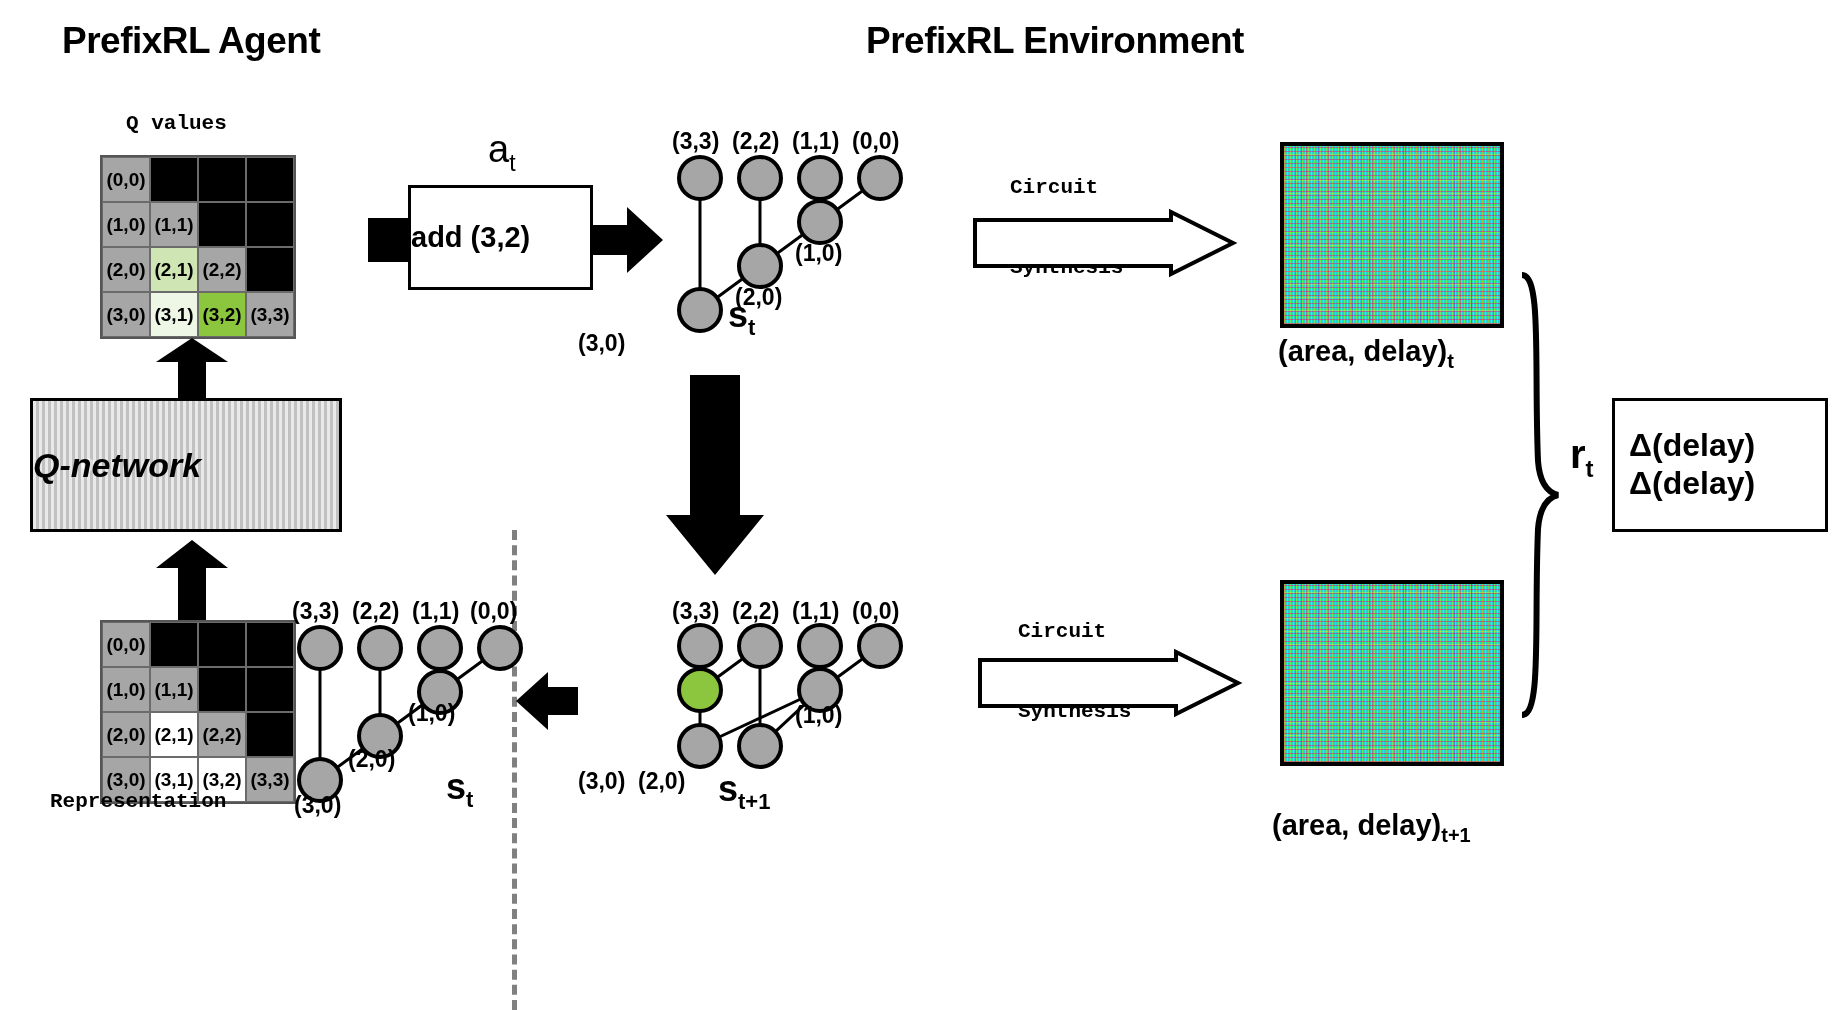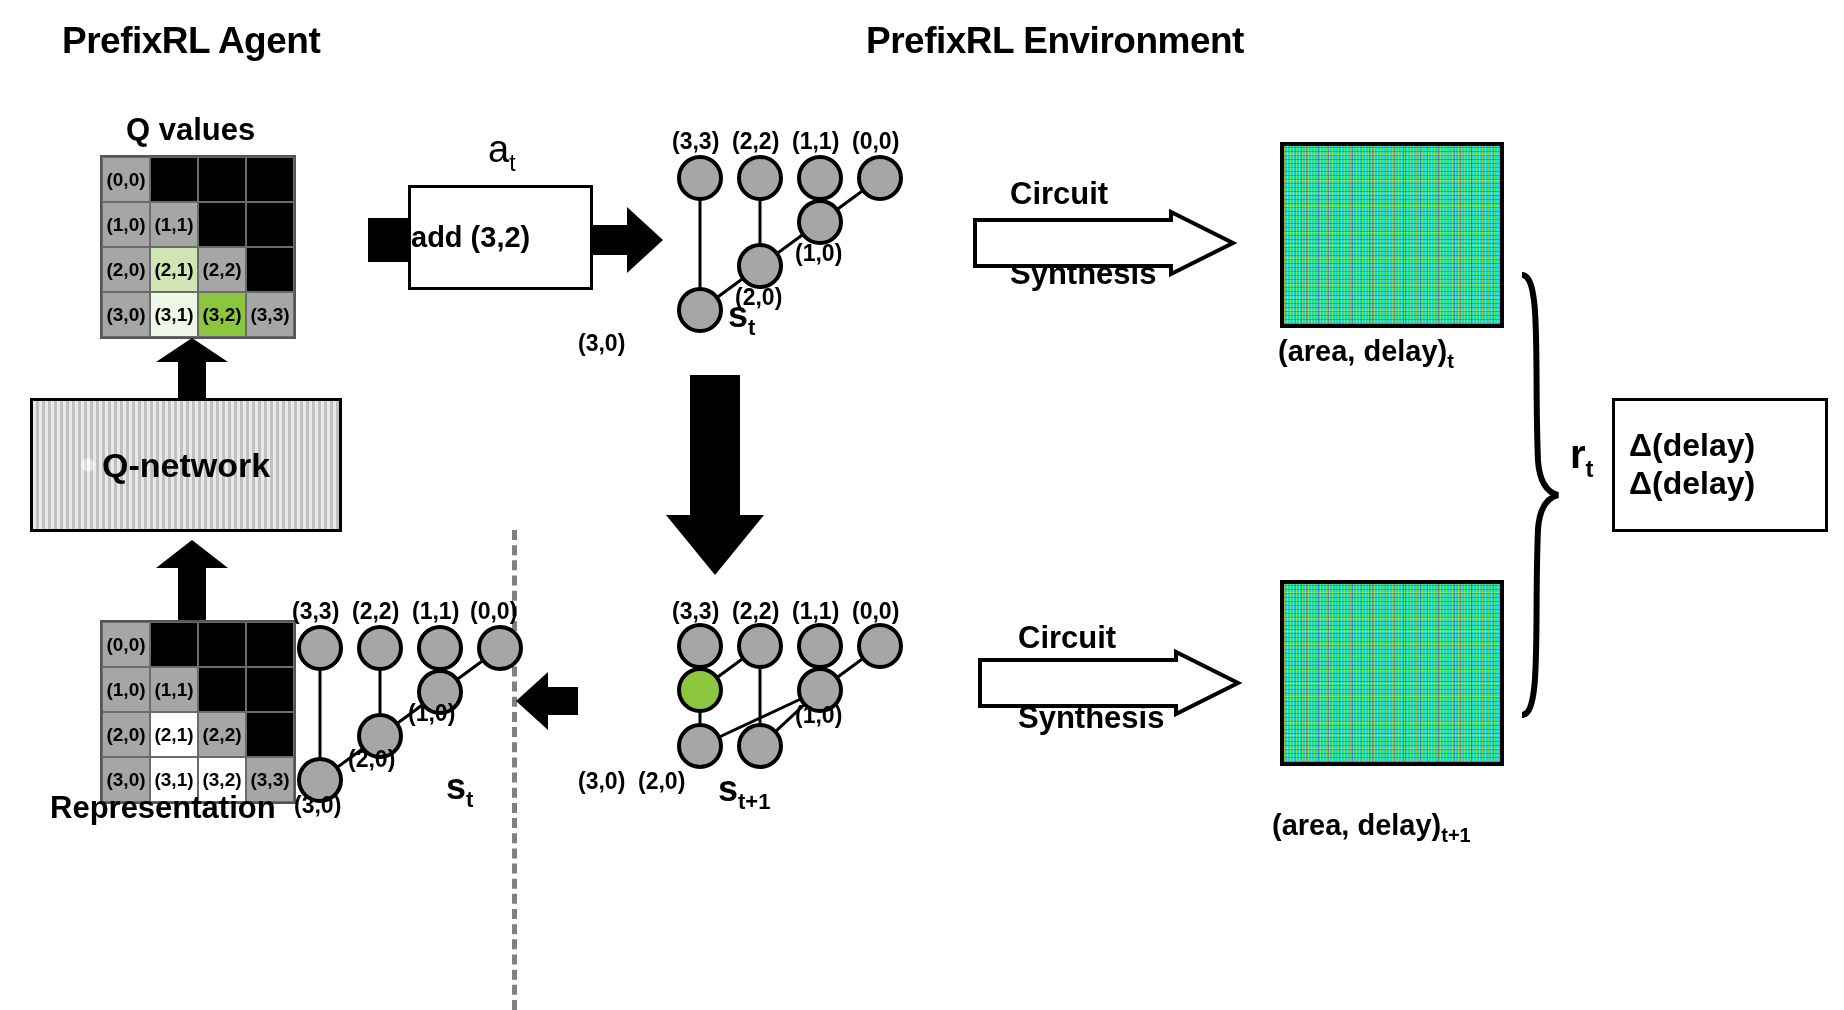--- a/index.html
+++ b/index.html
@@ -1,39 +1,39 @@
 <!DOCTYPE html>
 <html><head>
 <meta charset="utf-8">
 <style>
   html,body{margin:0;padding:0;background:#fff;}
   body{width:1844px;height:1010px;position:relative;overflow:hidden;
        font-family:"Liberation Sans",sans-serif;color:#000;}
   .abs{position:absolute;}
   .ttl{font-weight:bold;font-size:37px;letter-spacing:-0.5px;}
-  .sec{font-weight:bold;font-size:31px;}
+  .sec{font-weight:bold;font-size:21px;font-family:Liberation Mono, monospace;}
   .nodelbl{font-weight:bold;font-size:23px;white-space:nowrap;}
 
   
   .grid{display:grid;grid-template-columns:repeat(4,48px);
         grid-template-rows:repeat(4,45px);background:#000;
         border:2px solid #555;box-sizing:content-box;}
   .cell{display:flex;align-items:center;justify-content:center;
         box-sizing:border-box;border:1px solid #6b6b6b;
         font-weight:bold;font-size:19px;line-height:1;}
 
   
   .wbox{background:#fff;border:3px solid #000;box-sizing:border-box;
         display:flex;align-items:center;}
   .qnet{border:3px solid #000;box-sizing:border-box;
-        display:flex;align-items:center;justify-content:center;
+        display:flex;align-items:center;
         background:
           repeating-linear-gradient(90deg,rgba(255,255,255,.55) 0 3px,rgba(150,150,150,.25) 3px 6px),
           radial-gradient(circle at 18% 50%,rgba(255,255,255,.8) 0 6px,transparent 7px),
-          linear-gradient(#cfcfcf,#cfcfcf);}
+          linear-gradient(#cfcfcf,#cfcfcf); font-style: italic;}
   .qnet span{font-weight:bold;font-size:34px;}
 
   
   .chip{border:4px solid #000;box-sizing:border-box;
         background:
           repeating-linear-gradient(0deg, rgba(255,0,120,.50) 0 1px, rgba(0,0,0,0) 1px 4px),
           repeating-linear-gradient(90deg, rgba(180,255,0,.55) 0 1px, rgba(0,0,0,0) 1px 3px),
           repeating-linear-gradient(90deg, rgba(255,40,40,.45) 0 1px, rgba(0,0,0,0) 1px 11px),
           repeating-linear-gradient(0deg, rgba(0,255,60,.40) 0 1px, rgba(0,0,0,0) 1px 7px),
           repeating-linear-gradient(90deg, rgba(120,0,200,.35) 0 1px, rgba(0,0,0,0) 1px 17px),

